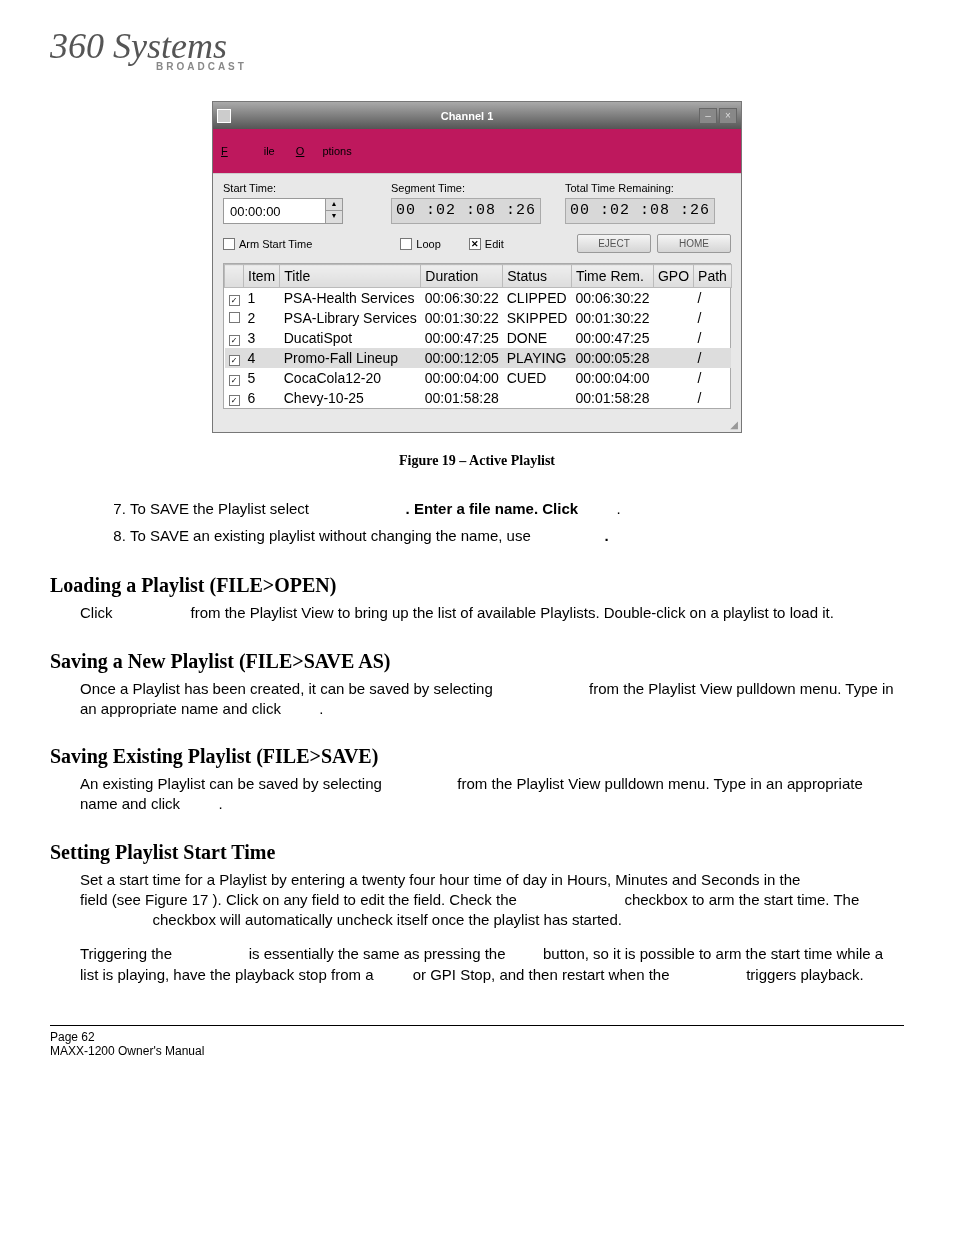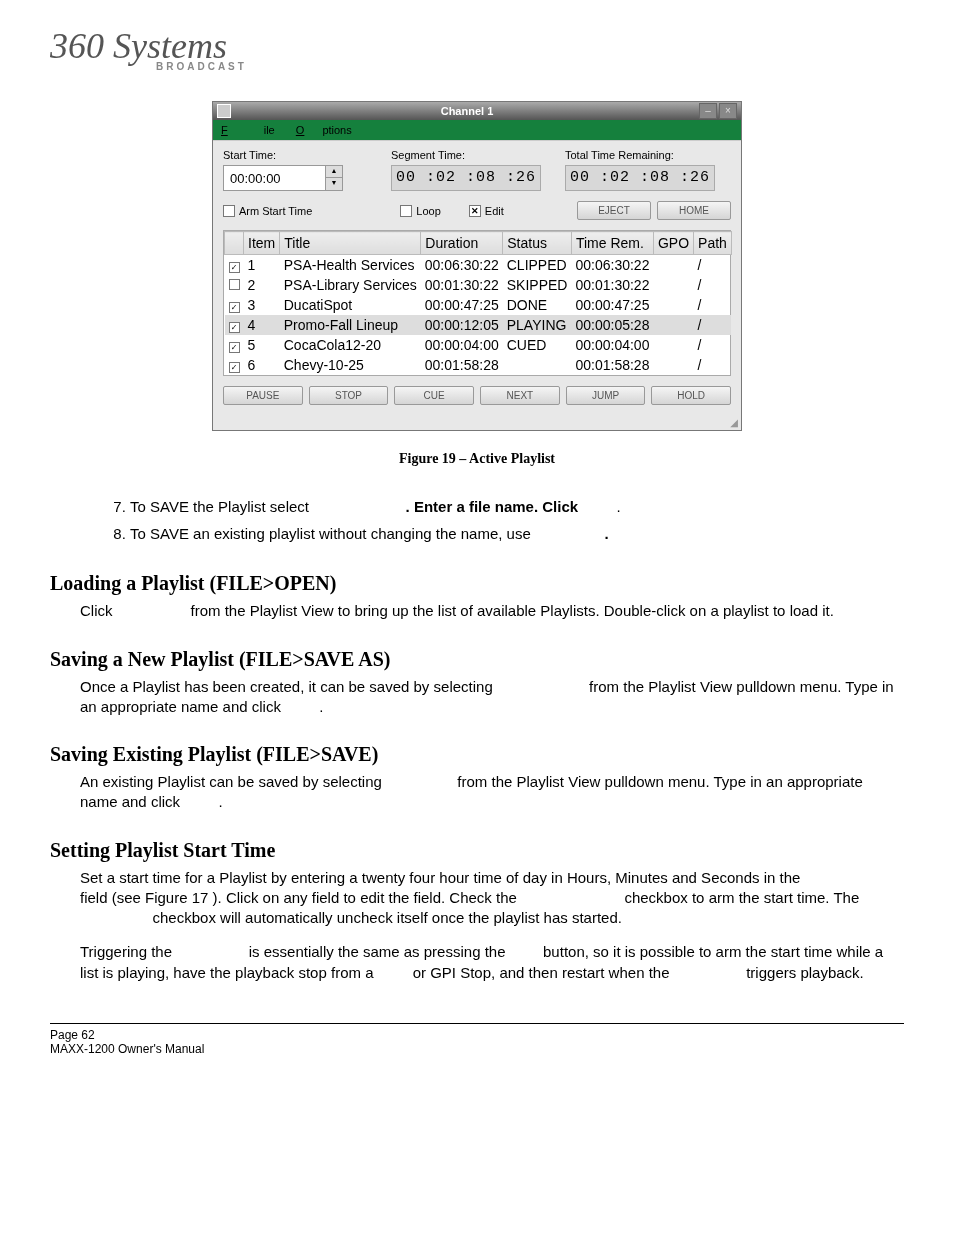--- a/index.html
+++ b/index.html
@@ -34,21 +34,21 @@
   .window {
     width: 530px;
     margin: 0 auto 20px auto;
     background: #e8e8e8;
     border: 1px solid #777;
     font-family: Arial, sans-serif;
     font-size: 11px;
     color: #000;
   }
   .titlebar {
-    height: 18px;
+    height: 27px;
     background: linear-gradient(to bottom, #aaa, #555);
     color: #fff;
     display: flex;
     align-items: center;
     padding: 0 4px;
   }
   .titlebar .win-icon {
     width: 14px; height: 14px;
     background: #ccc;
     border: 1px solid #fff;
@@ -64,22 +64,22 @@
     width: 18px; height: 16px;
     background: #888;
     border: 1px solid #666;
     margin-left: 2px;
     text-align: center;
     font-size: 10px;
     line-height: 14px;
     color: #ddd;
   }
   .menubar {
-    padding: 4px 8px;
-    background: #15803d;
+    padding: 16px 8px;
+    background: #be185d;
     border-bottom: 1px solid #ccc;
   }
   .menubar span { margin-right: 18px; }
   .menubar .u { text-decoration: underline; }
   .timerow {
     display: flex;
     padding: 8px 10px 4px 10px;
     gap: 8px;
   }
   .timeblock { flex: 1; }
@@ -356,28 +356,20 @@
             <td>00:01:58:28</td>
             <td></td>
             <td>00:01:58:28</td>
             <td></td>
             <td>/</td>
           </tr>
         </tbody>
     </table>
   </div>
 
-  <div class="btnbar">
-    <span class="btn wide">PAUSE</span>
-    <span class="btn wide">STOP</span>
-    <span class="btn wide">CUE</span>
-    <span class="btn wide">NEXT</span>
-    <span class="btn wide">JUMP</span>
-    <span class="btn wide">HOLD</span>
-  </div>
   <div class="resize">◢</div>
 </div>
 
 <div class="caption">Figure 19 – Active Playlist</div>
 
 <ol class="steps" start="7">
   <li>
     <span>To SAVE the Playlist select </span><span class="b" style="color:#fff">File&gt;Save As</span><span class="b">. Enter a file name. Click </span><span style="color:#fff">Save</span><span>.</span>
   </li>
   <li>

